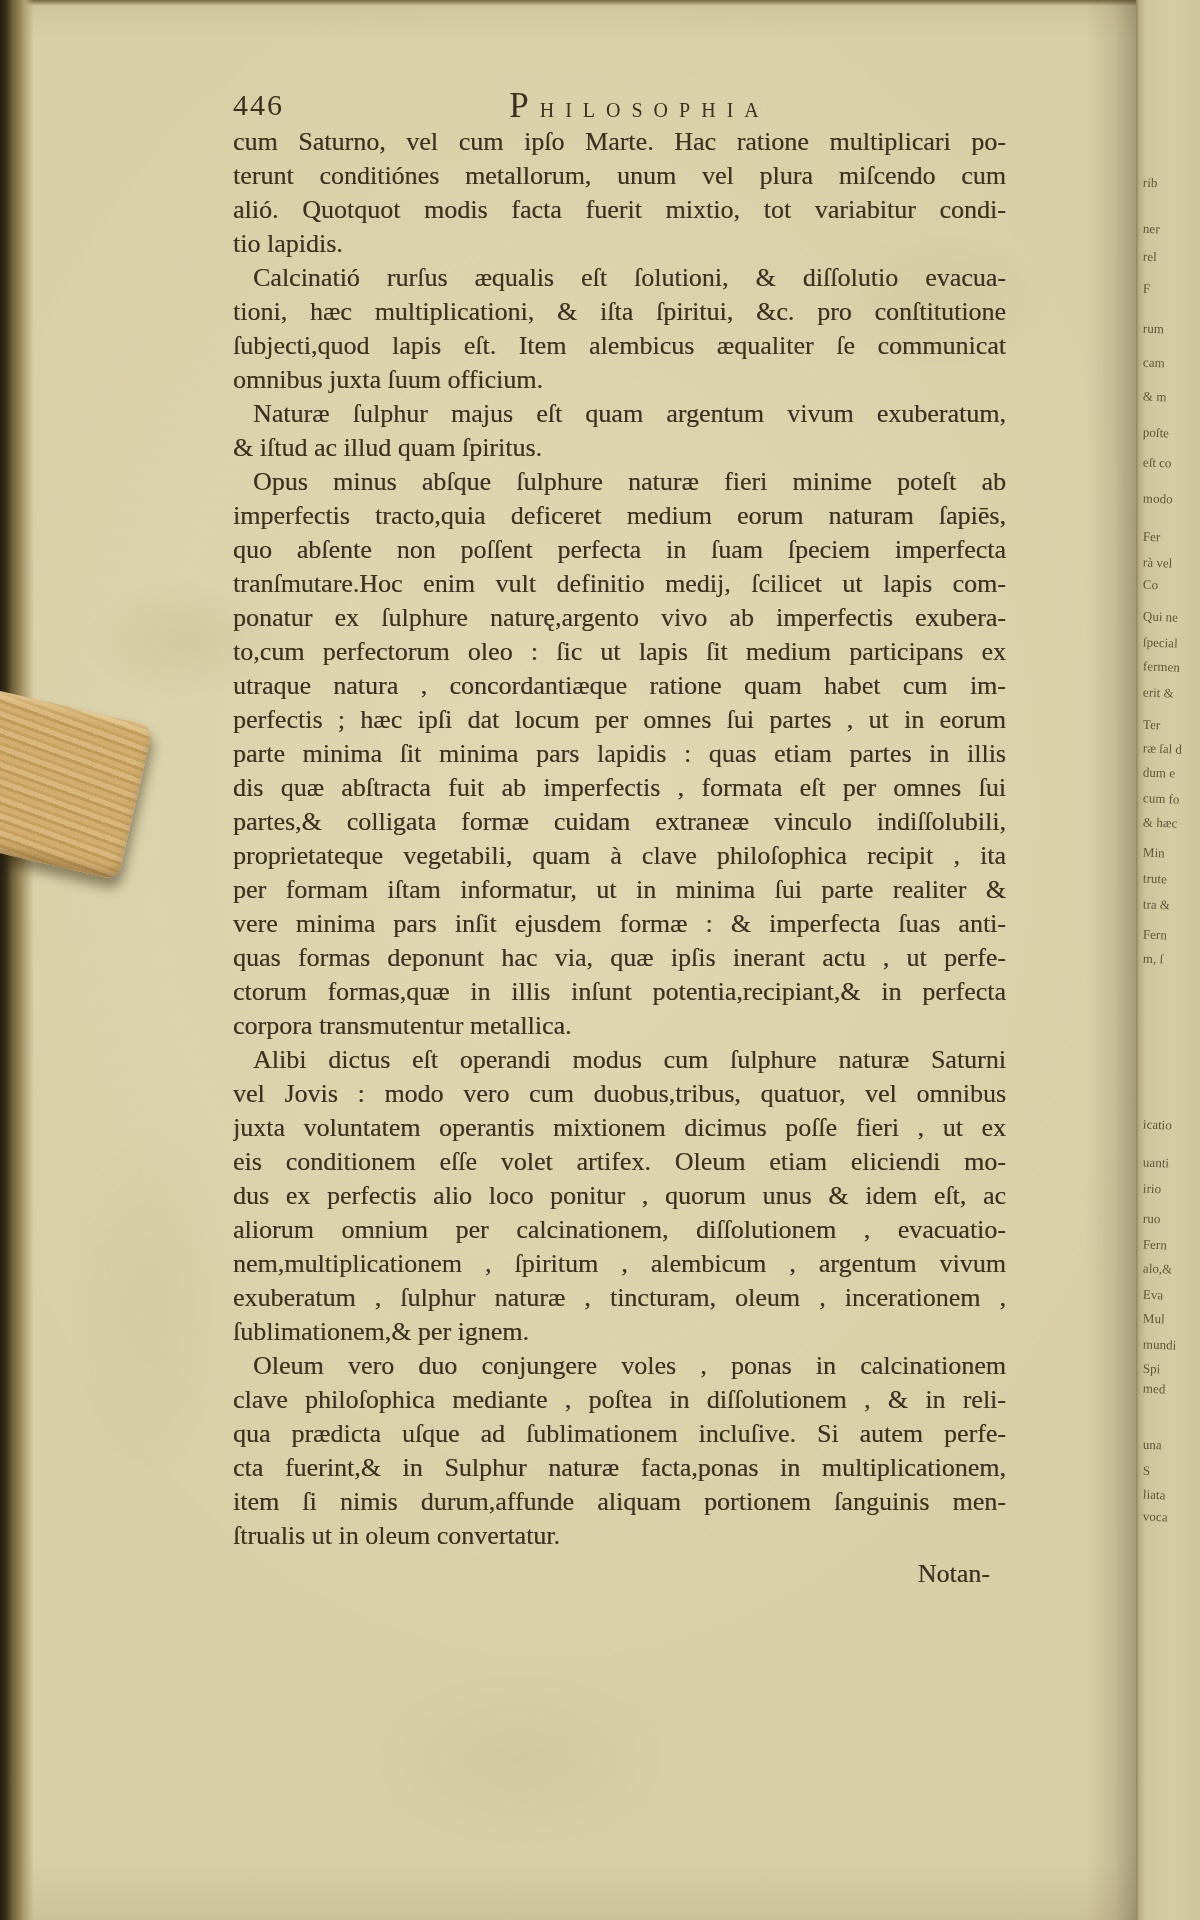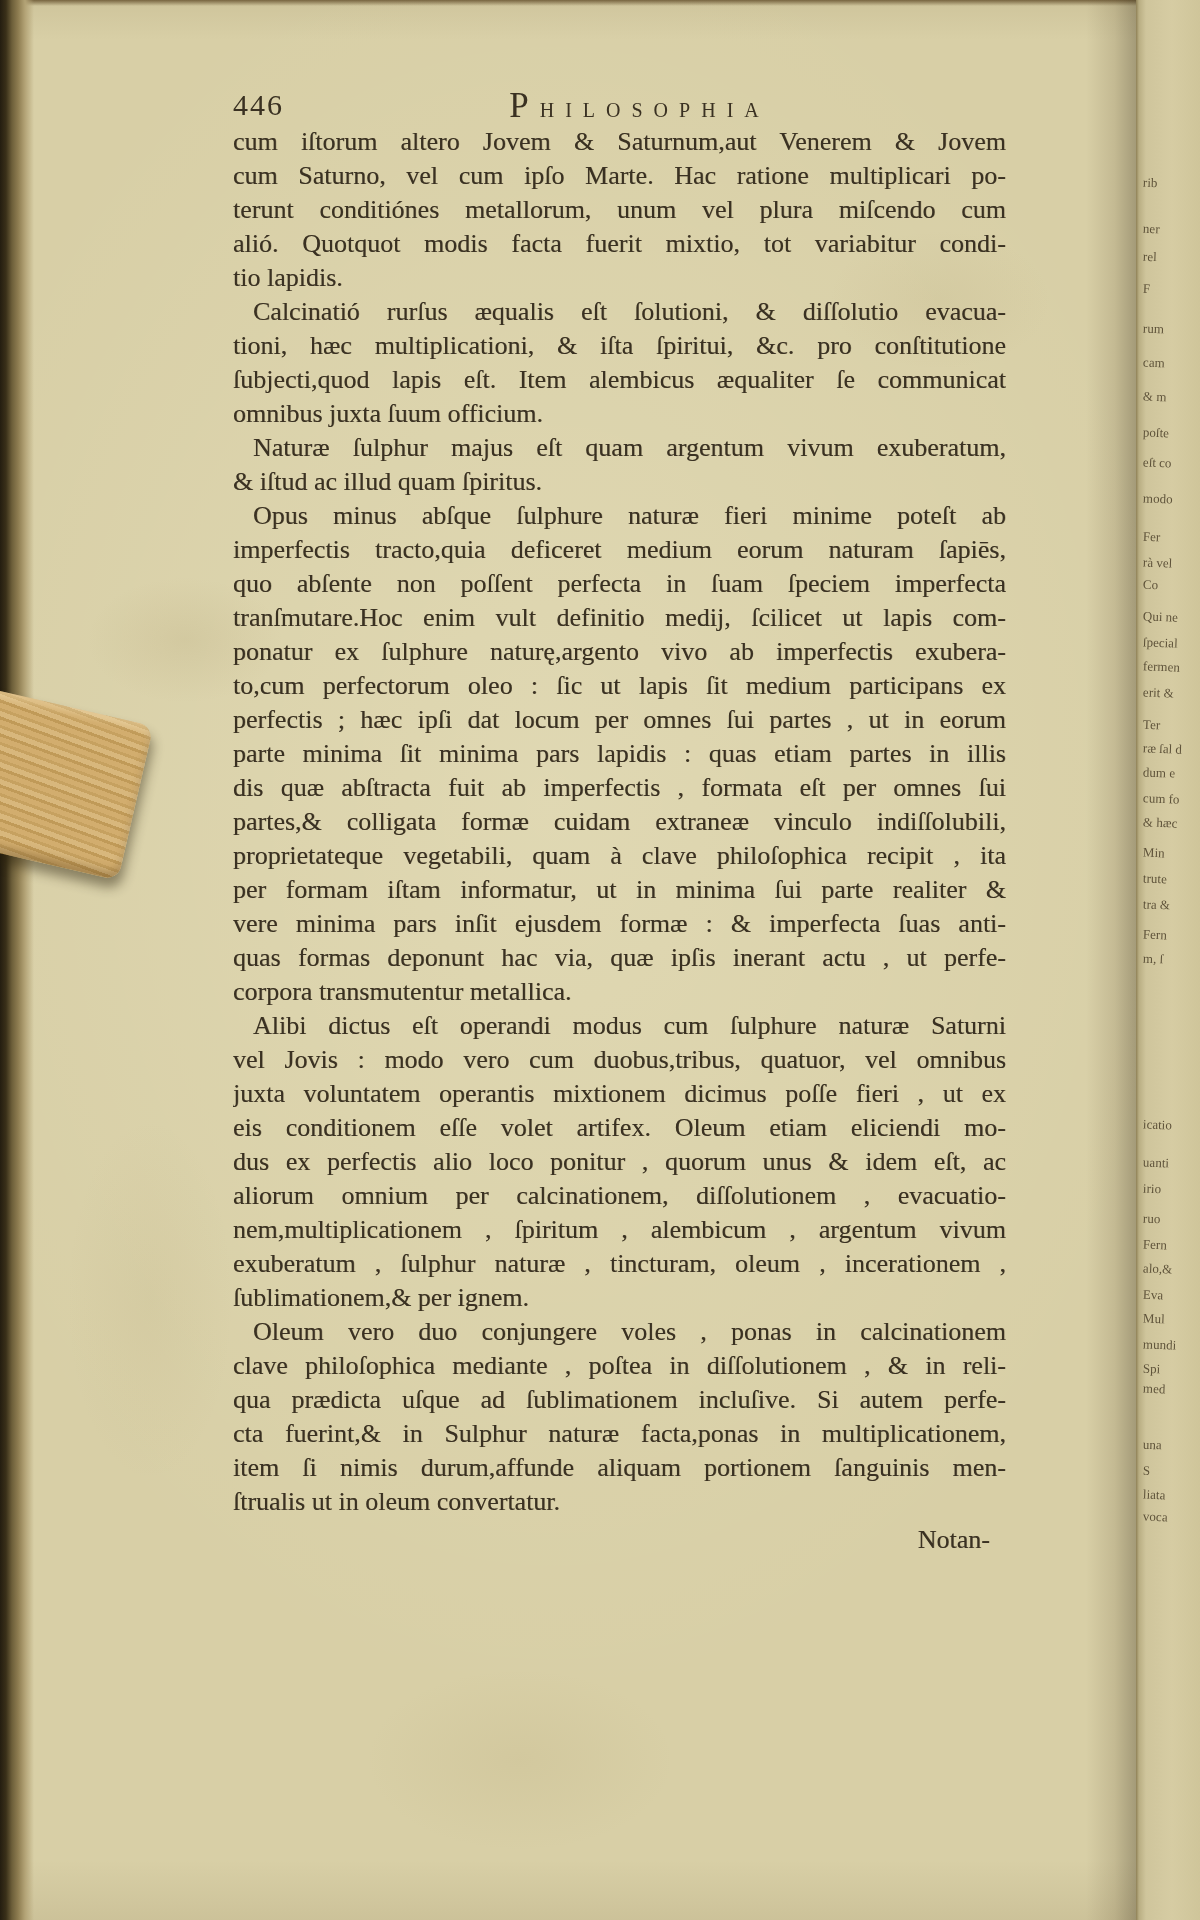--- a/index.html
+++ b/index.html
@@ -155,45 +155,46 @@
         <div class="frag" style="top: 1510px;">voca</div>
       </div>
   </div>
 
   <div class="content">
     <div class="header-row">
       <span class="page-number">446</span>
       <span class="running-title">PHILOSOPHIA</span>
     </div>
     <div class="textblock" id="textblock">
-        <div class="line">cum iſtorum altero Jovem &amp; Saturnum,aut Venerem &amp; Jovem</div>
         <div class="line">cum Saturno, vel cum ipſo Marte.  Hac ratione multiplicari po-</div>
         <div class="line">terunt conditiónes metallorum, unum vel plura miſcendo cum</div>
         <div class="line">alió.  Quotquot modis facta fuerit mixtio, tot variabitur condi-</div>
         <div class="line last">tio lapidis.</div>
         <div class="line indent">Calcinatió rurſus æqualis eſt ſolutioni, &amp; diſſolutio evacua-</div>
         <div class="line">tioni, hæc multiplicationi, &amp; iſta ſpiritui, &amp;c.  pro conſtitutione</div>
         <div class="line">ſubjecti,quod lapis eſt. Item alembicus æqualiter ſe communicat</div>
         <div class="line last">omnibus juxta ſuum officium.</div>
         <div class="line indent">Naturæ ſulphur majus eſt quam argentum vivum exuberatum,</div>
         <div class="line last">&amp; iſtud ac illud quam ſpiritus.</div>
         <div class="line indent">Opus minus abſque ſulphure naturæ fieri minime poteſt ab</div>
         <div class="line">imperfectis tracto,quia deficeret medium eorum naturam ſapiēs,</div>
         <div class="line">quo abſente non poſſent perfecta in ſuam ſpeciem imperfecta</div>
         <div class="line">tranſmutare.Hoc enim vult definitio medij, ſcilicet ut lapis com-</div>
         <div class="line">ponatur ex ſulphure naturę,argento vivo ab imperfectis exubera-</div>
         <div class="line">to,cum perfectorum oleo : ſic ut lapis ſit medium participans ex</div>
+        <div class="line">utraque natura , concordantiæque ratione quam habet cum im-</div>
         <div class="line">perfectis ; hæc ipſi dat locum per omnes ſui partes , ut in eorum</div>
         <div class="line">parte minima ſit minima pars lapidis :  quas etiam partes in illis</div>
         <div class="line">dis quæ abſtracta fuit ab imperfectis , formata eſt per omnes ſui</div>
         <div class="line">partes,&amp; colligata formæ cuidam extraneæ vinculo indiſſolubili,</div>
         <div class="line">proprietateque vegetabili, quam à clave philoſophica recipit , ita</div>
         <div class="line">per  formam iſtam informatur, ut in minima ſui parte realiter &amp;</div>
         <div class="line">vere minima pars inſit ejusdem formæ :  &amp; imperfecta ſuas anti-</div>
         <div class="line">quas formas deponunt hac via, quæ  ipſis  inerant  actu , ut perfe-</div>
+        <div class="line">ctorum formas,quæ in illis inſunt potentia,recipiant,&amp; in perfecta</div>
         <div class="line last">corpora transmutentur metallica.</div>
         <div class="line indent">Alibi dictus eſt operandi modus cum ſulphure naturæ Saturni</div>
         <div class="line">vel Jovis : modo vero cum duobus,tribus, quatuor, vel omnibus</div>
         <div class="line">juxta voluntatem operantis mixtionem  dicimus poſſe fieri , ut ex</div>
         <div class="line">eis conditionem eſſe volet artifex.  Oleum etiam eliciendi mo-</div>
         <div class="line">dus ex perfectis alio loco ponitur , quorum unus &amp; idem eſt, ac</div>
         <div class="line">aliorum omnium per calcinationem, diſſolutionem , evacuatio-</div>
         <div class="line">nem,multiplicationem , ſpiritum , alembicum , argentum vivum</div>
         <div class="line">exuberatum , ſulphur naturæ , tincturam, oleum , incerationem ,</div>
         <div class="line last">ſublimationem,&amp; per ignem.</div>

